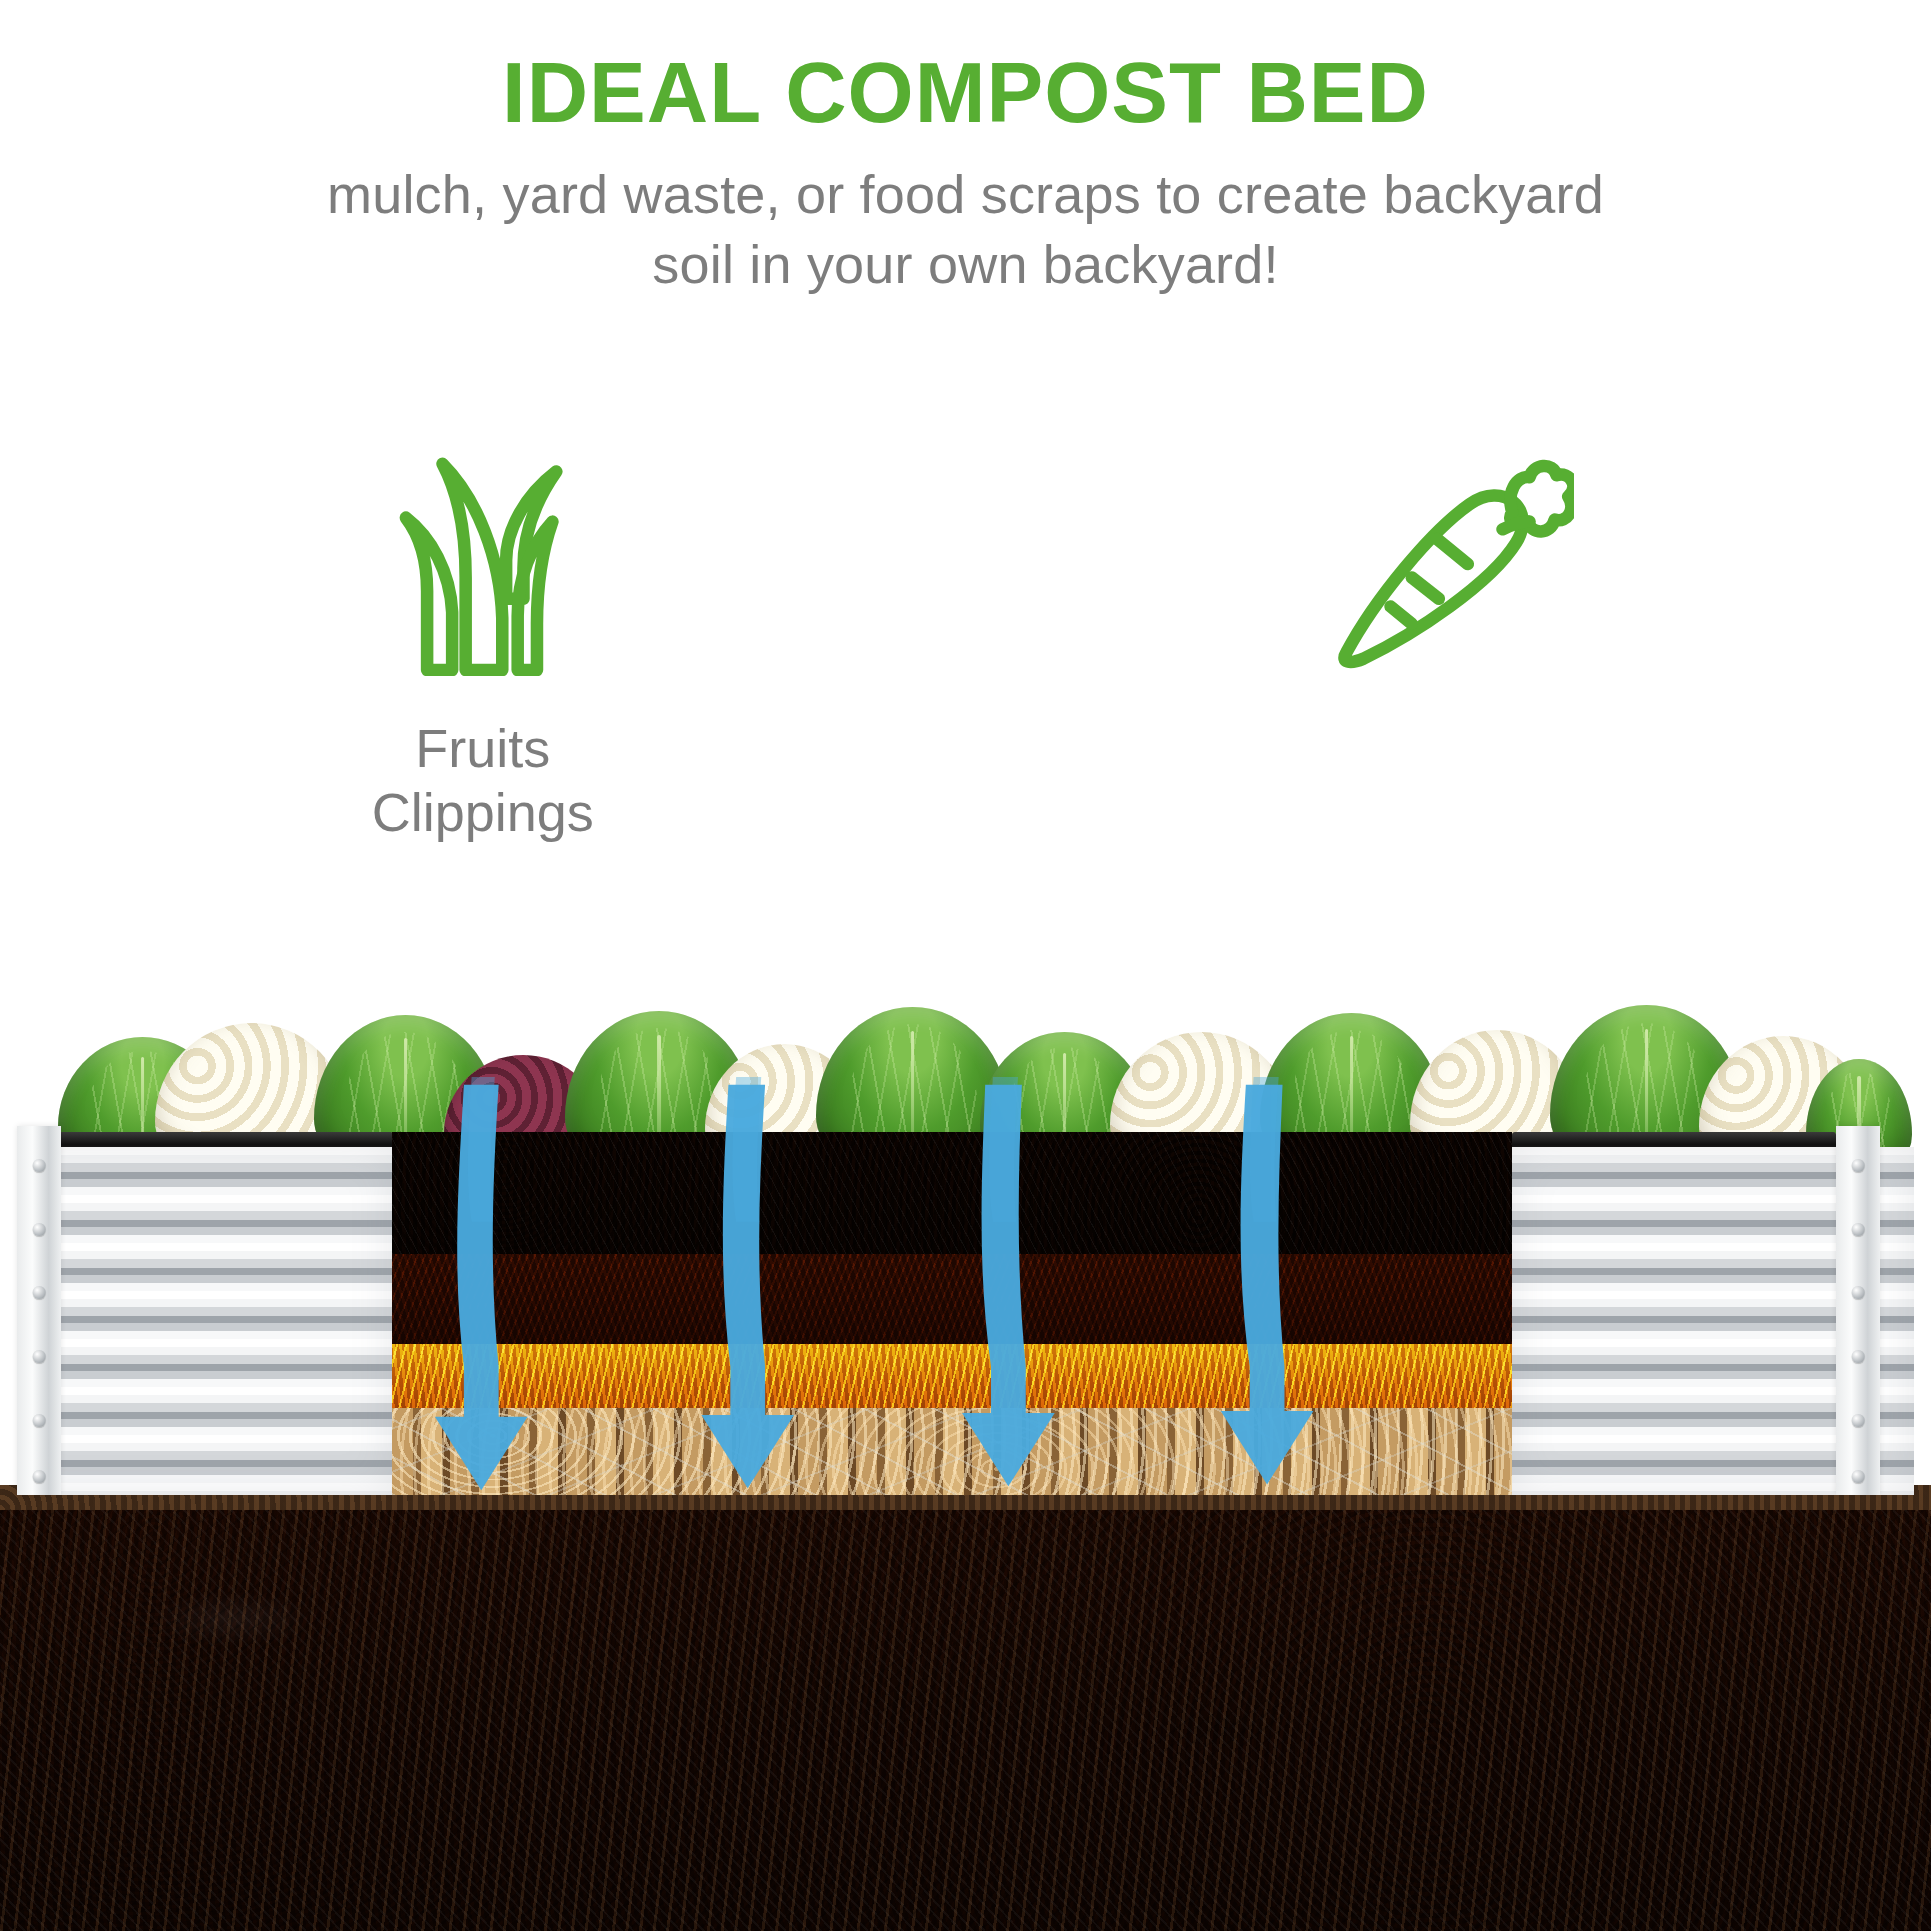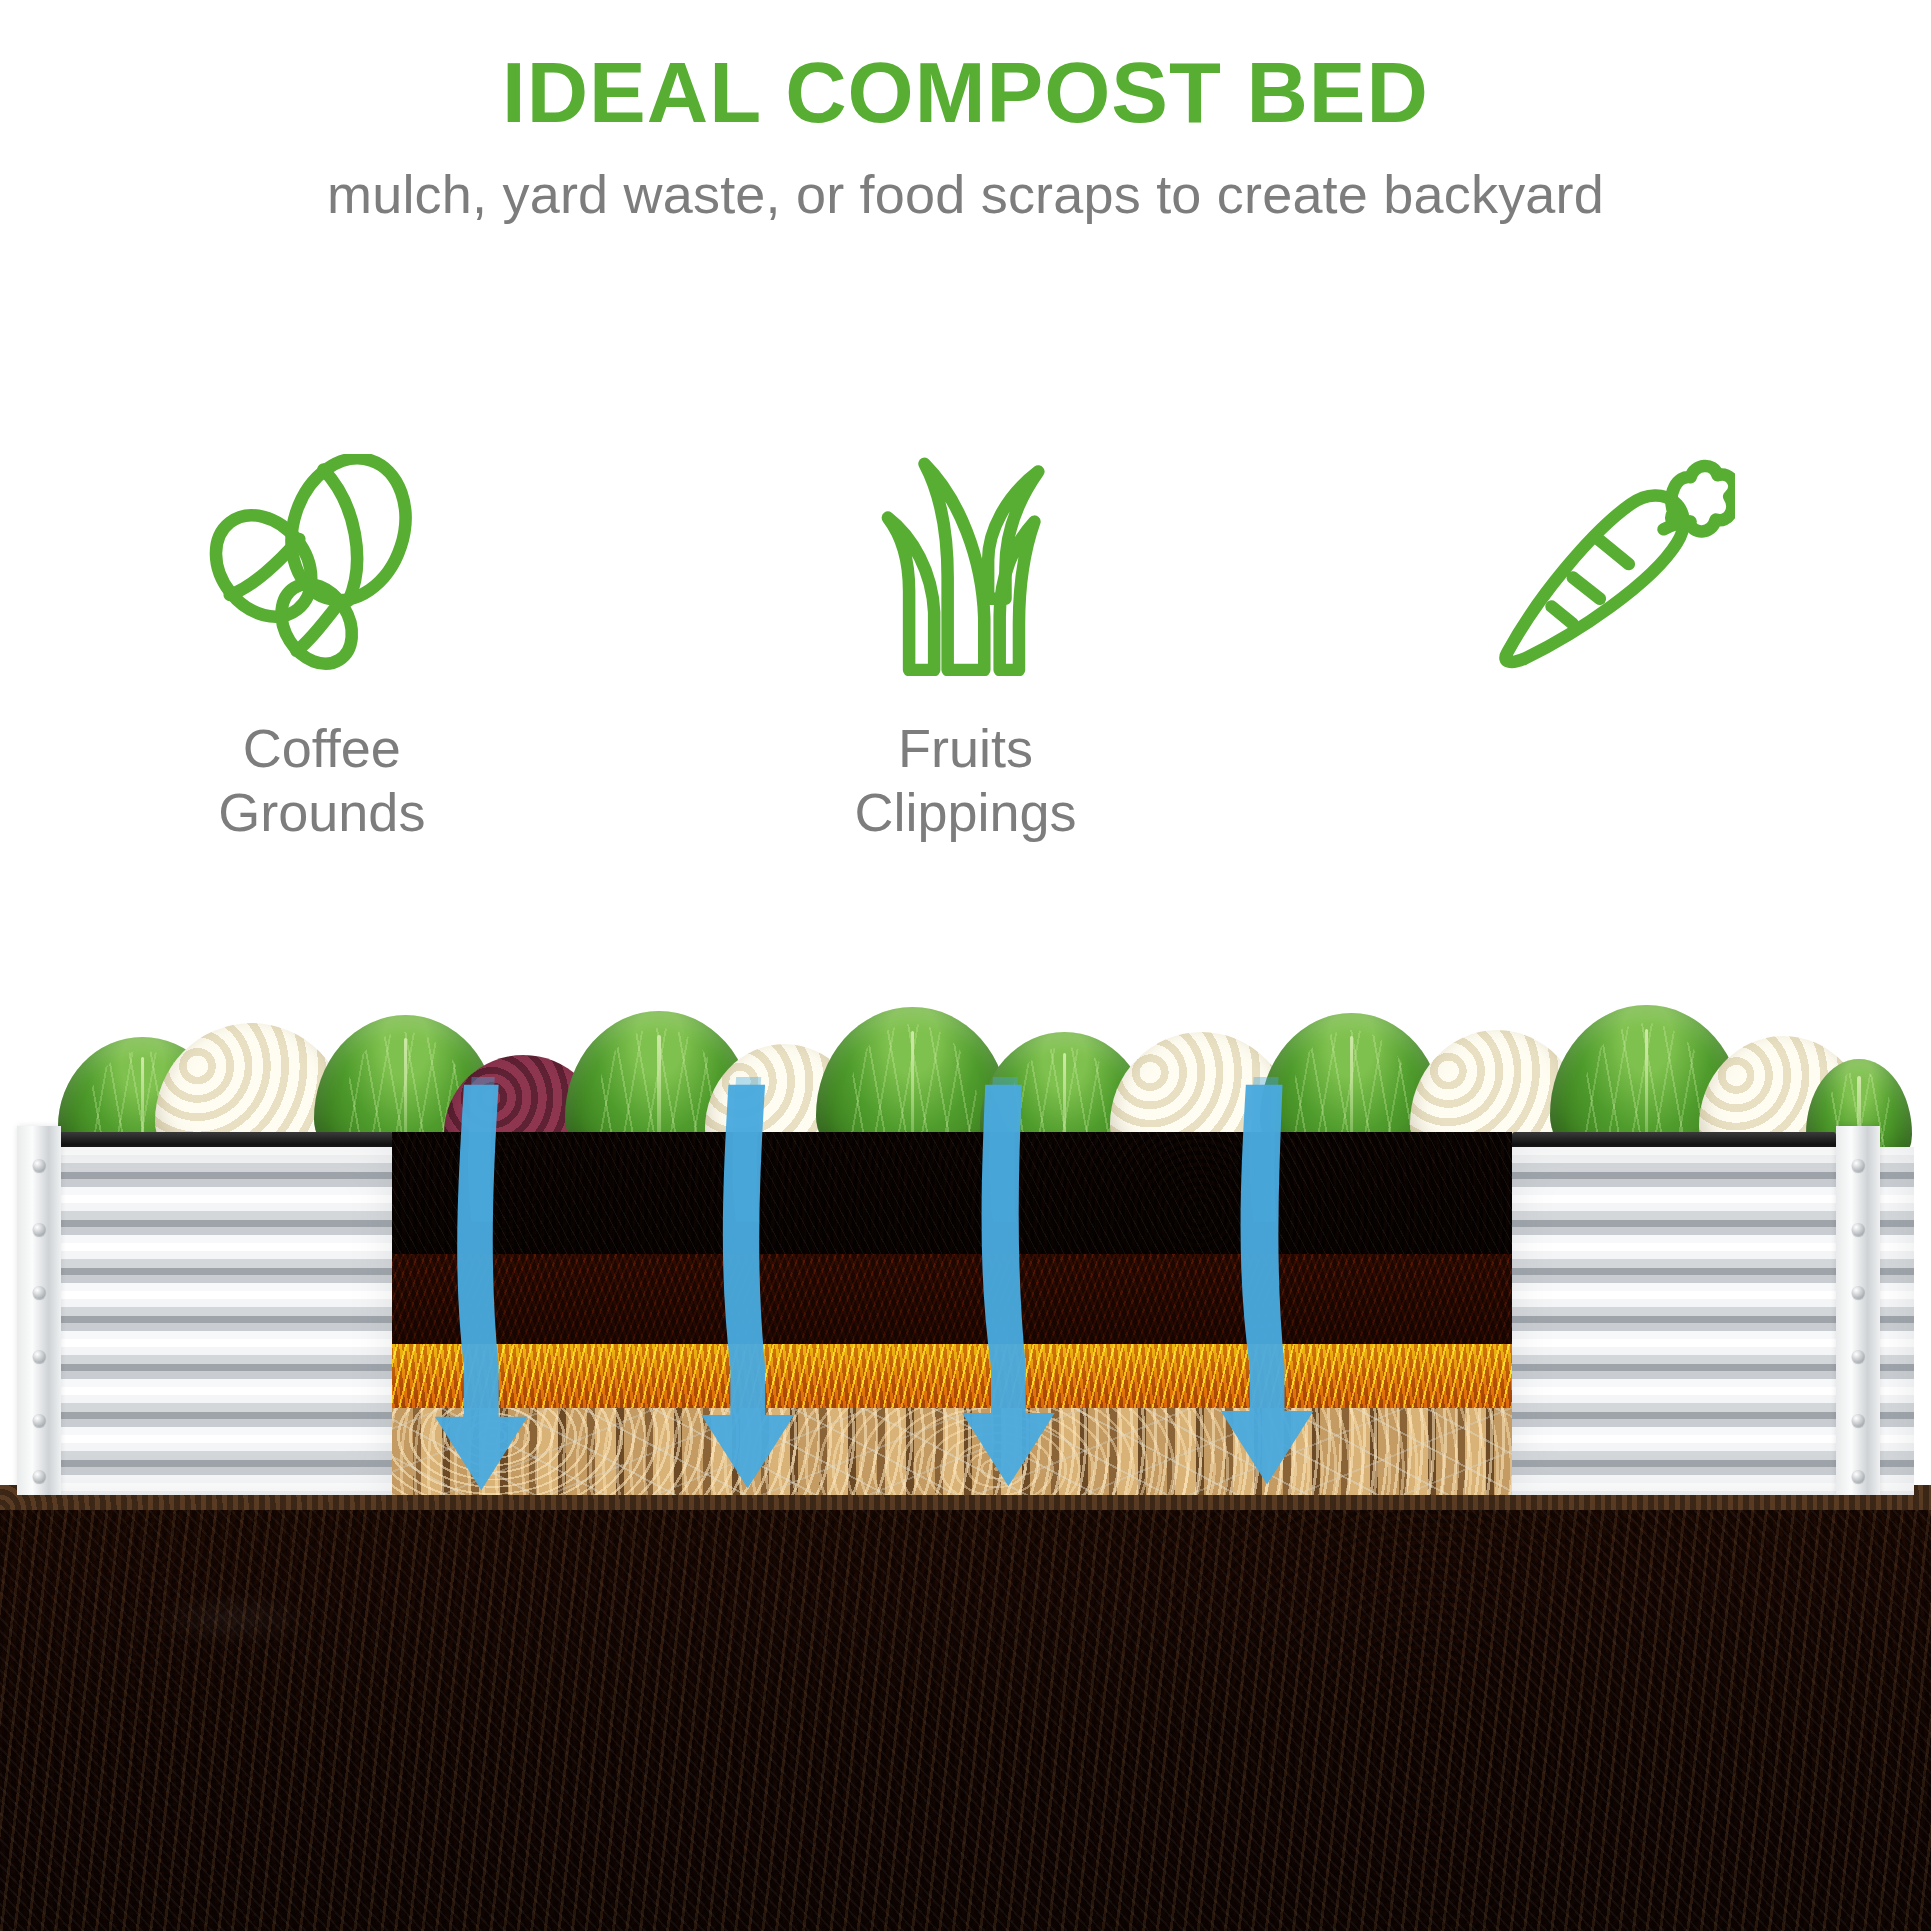--- a/index.html
+++ b/index.html
@@ -220,44 +220,26 @@
 </style>
 </head>
 <body>
 
 <div id="page">
 
   <div class="header">
     <div class="title">IDEAL COMPOST BED</div>
     <div class="subtitle">
       <div>mulch, yard waste, or food scraps to create backyard</div>
+      <div>soil in your own backyard!</div>
     </div>
   </div>
 
   <div class="icon-row">
 
-    <div class="icon-cell">
-      <div class="icon-art">
-        <svg width="251" height="222" viewBox="0 0 260 230" fill="none" stroke="#57ae32" stroke-width="13" stroke-linecap="round" stroke-linejoin="round">
-
-          <ellipse cx="158" cy="78" rx="57" ry="75" transform="rotate(18 158 78)"></ellipse>
-          <path d="M132 16 C166 52 176 112 158 152"></path>
-
-          <ellipse cx="70" cy="116" rx="44" ry="57" transform="rotate(-38 70 116)"></ellipse>
-          <path d="M107 88 C86 112 58 138 35 146"></path>
-
-          <ellipse cx="125" cy="176" rx="33" ry="44" transform="rotate(-32 125 176)"></ellipse>
-          <path d="M150 152 C136 170 118 194 104 204"></path>
-        </svg>
-      </div>
-      <div class="icon-label">
-        <span>Coffee</span>
-        <span>Grounds</span>
-      </div>
-    </div>
 
     <div class="icon-cell">
       <div class="icon-art">
         <svg width="212" height="222" viewBox="0 0 220 230" fill="none" stroke="#57ae32" stroke-width="13" stroke-linecap="round" stroke-linejoin="round">
 
           <path d="M52 224 L52 142 C52 108 44 84 30 66 C56 86 76 122 78 164 L78 224 Z"></path>
 
           <path d="M92 224 L92 128 C92 80 84 40 68 10 C104 46 128 108 130 170 L130 224 Z"></path>
 
           <path d="M134 150 L134 110 C134 80 152 44 186 18 C162 52 152 86 152 118 L152 150 Z"></path>

